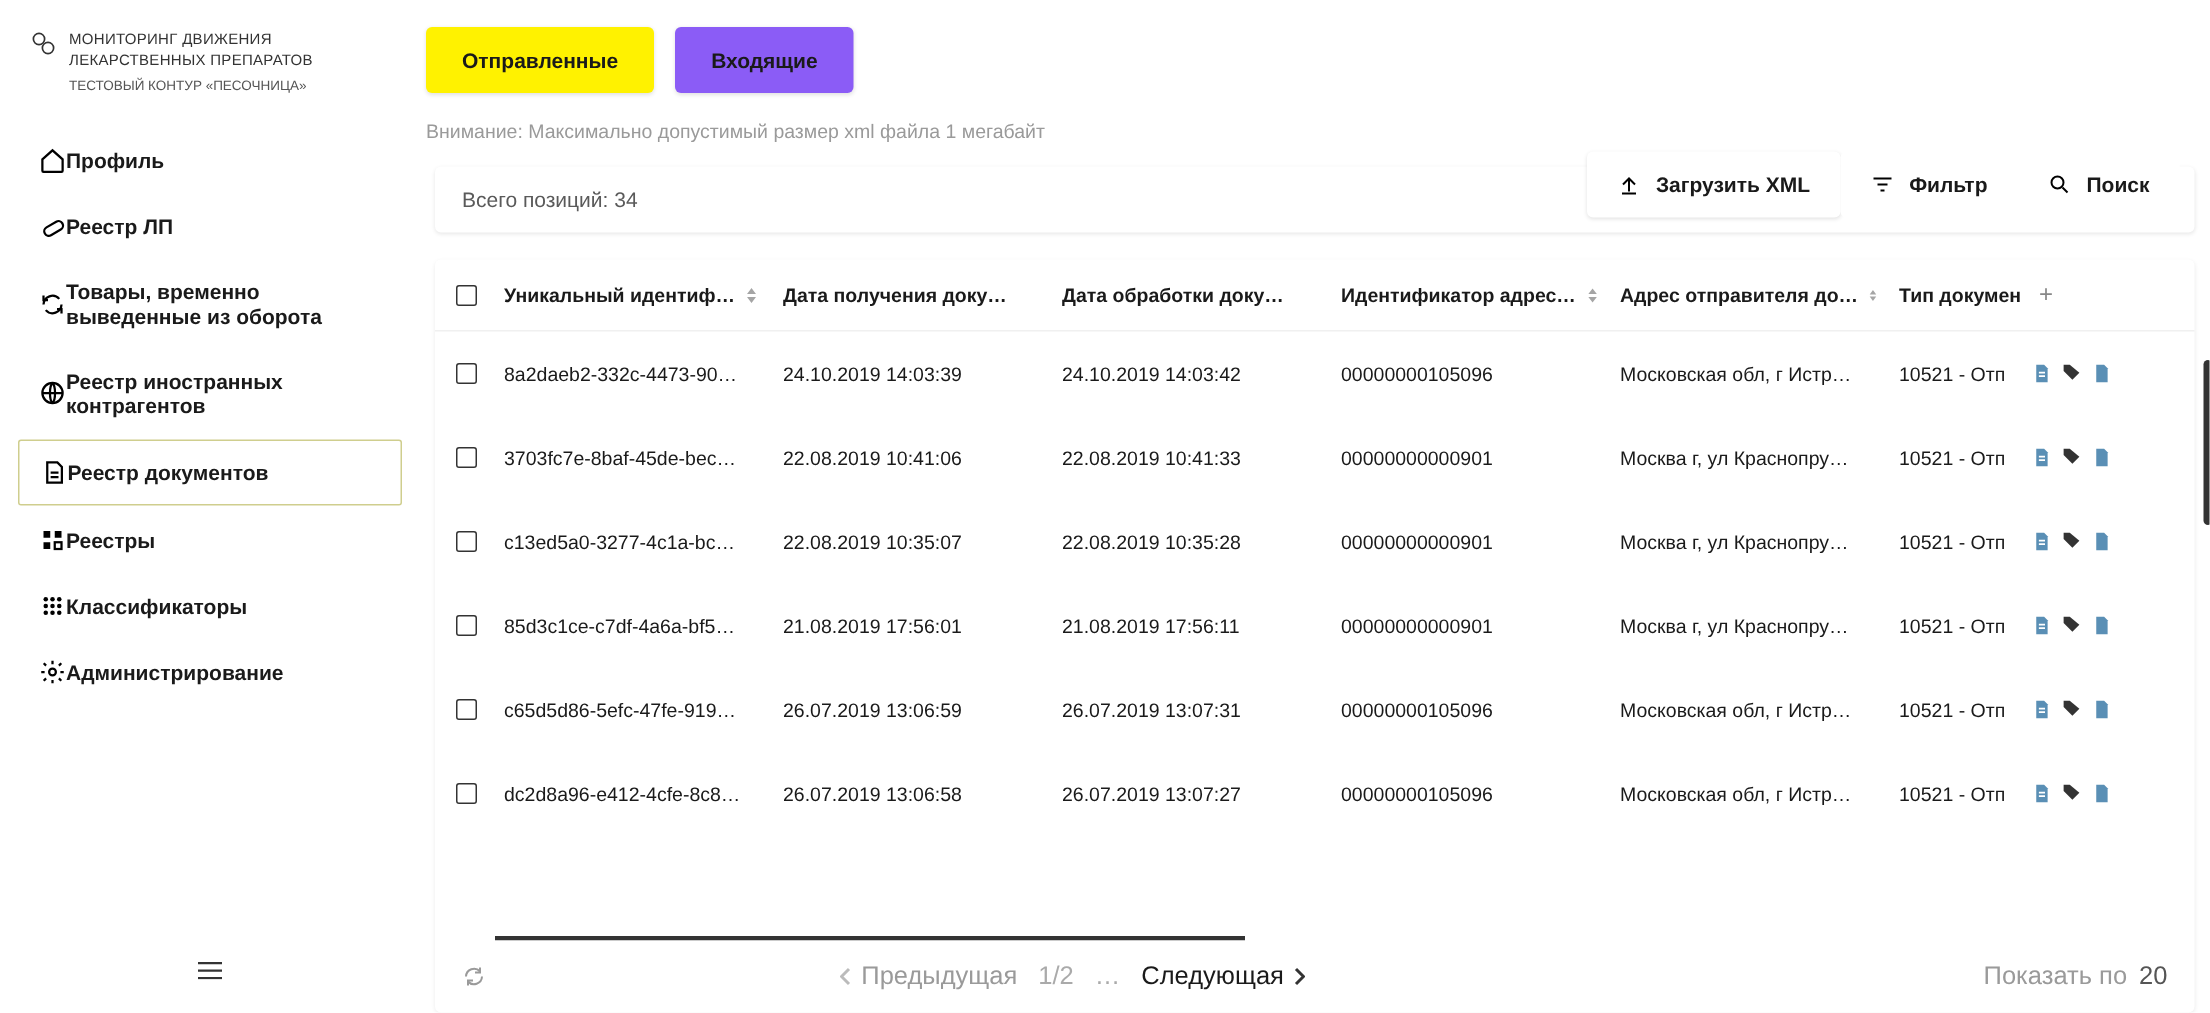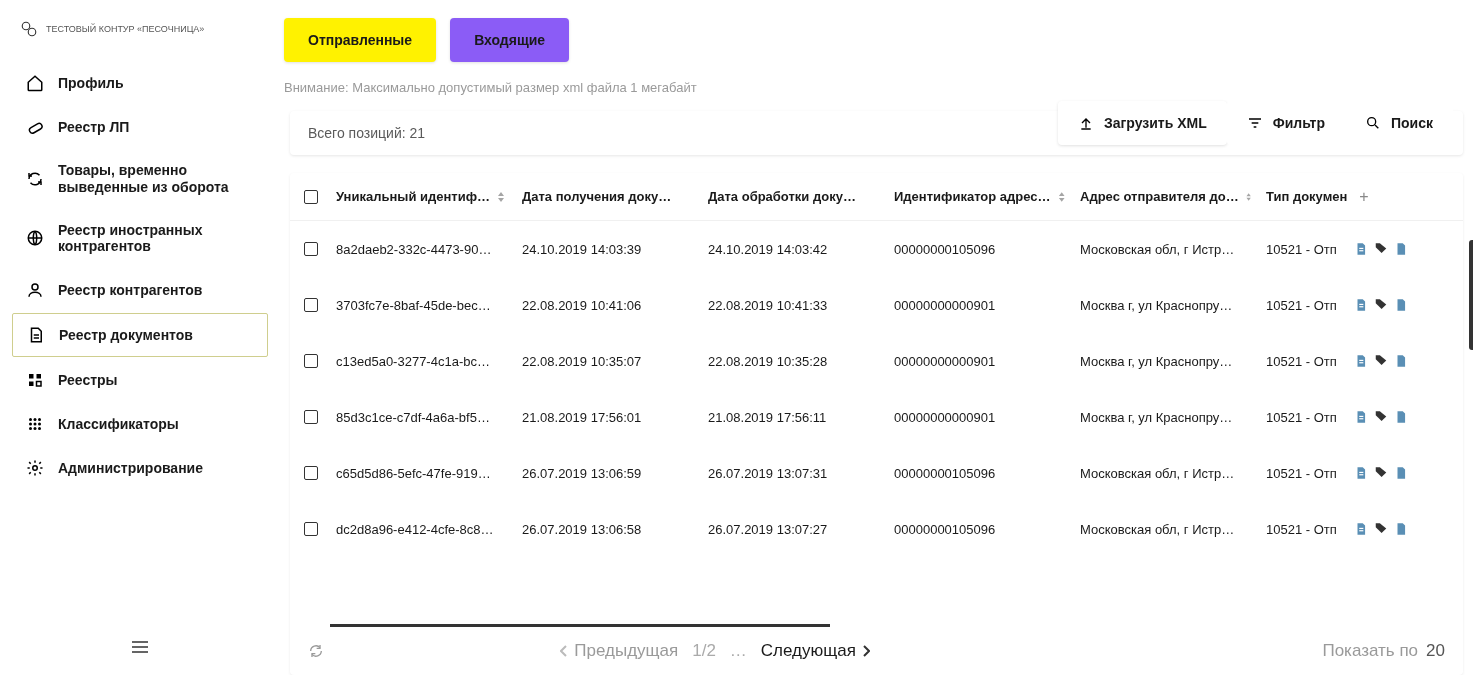--- a/index.html
+++ b/index.html
@@ -15,21 +15,21 @@
     }
 
     
     .sidebar { width: 280px; padding: 20px 12px 12px; display: flex; flex-direction: column; }
     .brand { display: flex; gap: 8px; align-items: flex-start; margin-bottom: 16px; padding: 0 8px;}
     .brand-icon { width: 18px; height: 18px; flex: none; }
     .brand-text { font-size: 10px; letter-spacing: .2px; color: #333; line-height: 1.4; text-transform: uppercase; }
     .brand-sub { font-size: 9px; color: #555; margin-top: 4px; text-transform: uppercase; }
 
     .nav { display: flex; flex-direction: column; gap: 2px; margin-top: 8px;}
-    .nav-item { display: flex; align-items: center; gap: 14px; padding: 12px 14px; border-radius: 2px; cursor: pointer; }
+    .nav-item { display: flex; align-items: center; padding: 12px 14px; border-radius: 2px; cursor: pointer; }
     .nav-item.active { border: 1px solid #cfce8e; }
     .nav-icon { width: 18px; height: 18px; flex: none; display:flex; align-items:center; justify-content:center;}
     .nav-label { font-size: 14px; font-weight: 600; color: #1a1a1a; line-height: 1.2; }
 
     .hamburger { margin-top: auto; align-self: center; padding: 10px; cursor: pointer; }
 
     
     .main { flex: 1; display: flex; flex-direction: column; padding: 18px 0 0 0; position: relative;}
     .tabs { display: flex; gap: 14px; margin-bottom: 18px; padding-left: 4px;}
     .tab { padding: 14px 24px; border-radius: 4px; font-size: 14px; font-weight: 600; cursor: pointer; background:#8b5cf6; box-shadow: 0 1px 3px rgba(0,0,0,0.12); }
@@ -82,20 +82,21 @@
 
 <div class="sidebar">
   <div class="brand">
     <span class="brand-icon">
       <svg viewBox="0 0 24 24" fill="none" stroke="#333" stroke-width="1.5">
           <circle cx="8" cy="8" r="5"></circle>
           <circle cx="16" cy="16" r="5"></circle>
         </svg>
     </span>
     <div>
+      <div class="brand-text">МОНИТОРИНГ ДВИЖЕНИЯ ЛЕКАРСТВЕННЫХ ПРЕПАРАТОВ</div>
       <div class="brand-sub">ТЕСТОВЫЙ КОНТУР «ПЕСОЧНИЦА»</div>
     </div>
   </div>
 
   <div class="nav">
     <div class="nav-item">
       <span class="nav-icon">
           <svg viewBox="0 0 24 24" fill="none" stroke="#000" stroke-width="2">
             <path d="M3 11l9-8 9 8v10a1 1 0 01-1 1H4a1 1 0 01-1-1z"></path>
           </svg>
@@ -120,29 +121,20 @@
       <span class="nav-label">Товары, временно выведенные из оборота</span>
     </div>
     <div class="nav-item">
       <span class="nav-icon">
           <svg viewBox="0 0 24 24" fill="none" stroke="#000" stroke-width="2">
             <circle cx="12" cy="12" r="9"></circle>
             <path d="M3 12h18M12 3c3 3 3 15 0 18M12 3c-3 3-3 15 0 18"></path>
           </svg>
         </span>
       <span class="nav-label">Реестр иностранных контрагентов</span>
-    </div>
-    <div class="nav-item">
-      <span class="nav-icon">
-          <svg viewBox="0 0 24 24" fill="none" stroke="#000" stroke-width="2">
-            <circle cx="12" cy="8" r="4"></circle>
-            <path d="M4 21c0-4 4-6 8-6s8 2 8 6"></path>
-          </svg>
-        </span>
-      <span class="nav-label">Реестр контрагентов</span>
     </div>
     <div class="nav-item active">
       <span class="nav-icon">
           <svg viewBox="0 0 24 24" fill="none" stroke="#000" stroke-width="2">
             <path d="M6 3h9l4 4v14H6z"></path>
             <path d="M9 12h7M9 16h7"></path>
           </svg>
         </span>
       <span class="nav-label">Реестр документов</span>
     </div>
@@ -195,21 +187,21 @@
   <div class="tabs">
     <div class="tab active">Отправленные</div>
     <div class="tab">Входящие</div>
   </div>
 
   <div class="warning">Внимание: Максимально допустимый размер xml файла 1 мегабайт</div>
 
   <div style="position:relative;">
     <div class="toolbar-row">
       <div class="total-wrap">
-        <span class="total-label">Всего позиций: 21</span>
+        <span class="total-label">Всего позиций: 34</span>
       </div>
     </div>
     <div class="toolbar">
       <div class="btn">
         <span>
             <svg width="16" height="16" viewBox="0 0 24 24" fill="none" stroke="#000" stroke-width="2">
               <path d="M12 19V6M6 12l6-6 6 6M5 21h14"></path>
             </svg>
           </span>
         <span>Загрузить XML</span>

